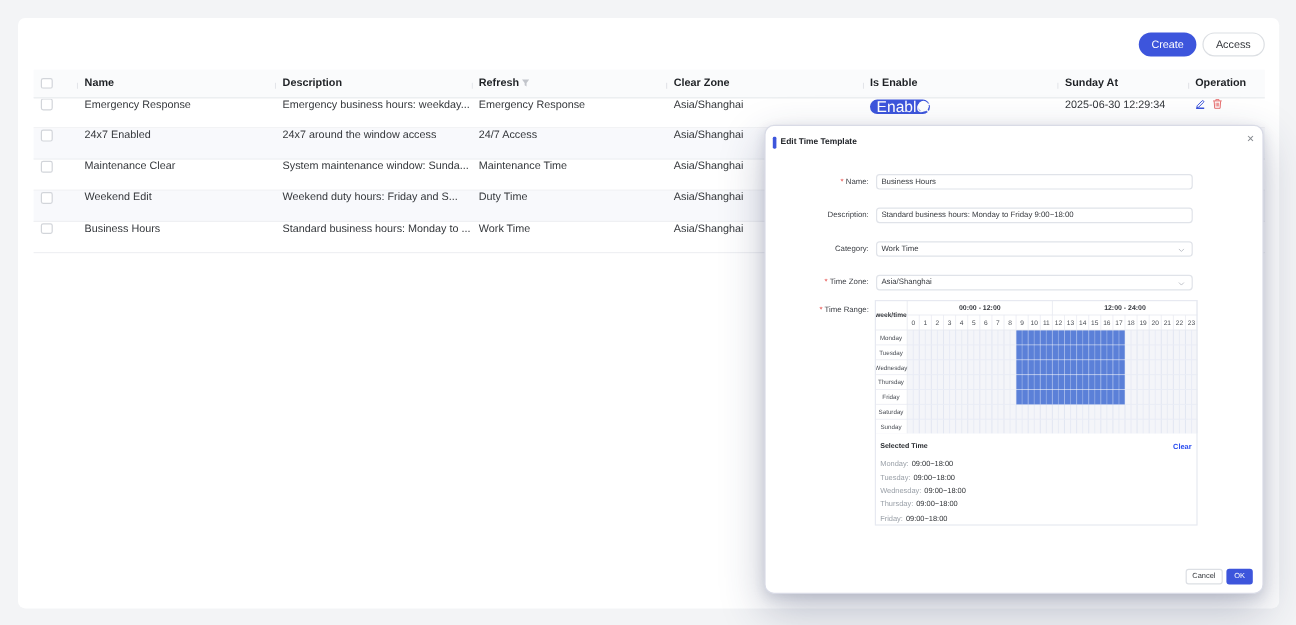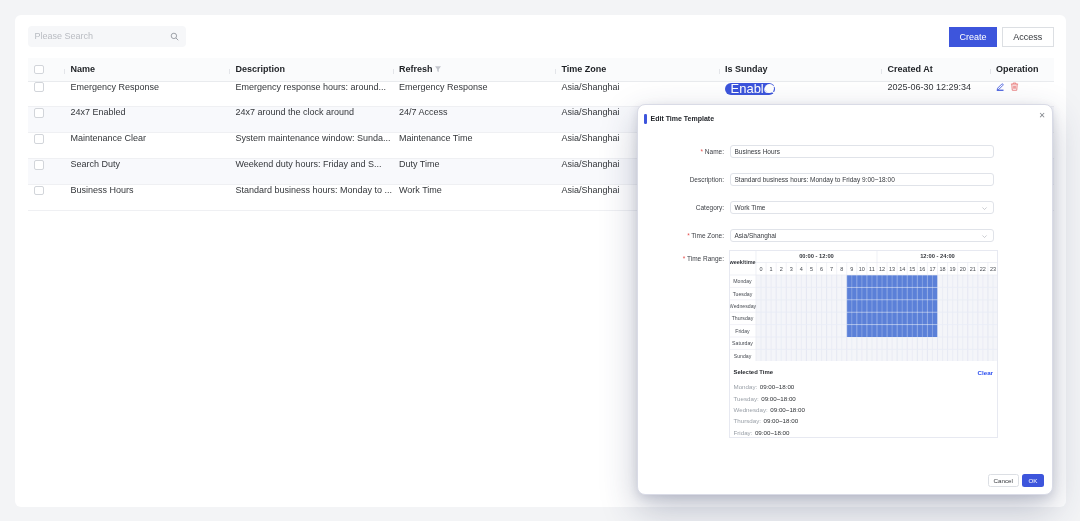--- a/index.html
+++ b/index.html
@@ -1,20 +1,20 @@
 <!DOCTYPE html>
 <html><head><meta charset="utf-8">
 <style>
 * { margin:0; padding:0; box-sizing:border-box; }
 html,body { width:1080px; height:521px; background:#f3f4f6; font-family:"Liberation Sans",sans-serif; overflow:hidden; }
 .page { position:relative; width:1080px; height:521px; }
 .card { position:absolute; left:15px; top:15px; width:1050.5px; height:492px; background:#fff; border-radius:6px; }
 .search { position:absolute; left:12.5px; top:11px; width:158px; height:21px; background:#f6f7f9; border-radius:4px; font-size:9px; color:#b9bcc2; line-height:21px; padding-left:7px; }
 .search svg { position:absolute; right:7px; top:6px; }
-.btn { position:absolute; top:12px; height:20px; border-radius:0; font-size:9px; text-align:center; line-height:20px; }
+.btn { position:absolute; top:12px; height:20px; border-radius:10px; font-size:9px; text-align:center; line-height:20px; }
 .btn.create { left:934px; width:48px; background:#3d55dc; color:#fff; }
 .btn.refresh { left:987px; width:51.5px; background:#fff; border:1px solid #dcdfe3; color:#33363b; line-height:18px; }
 .table { position:absolute; left:12.5px; top:43px; width:1026px; font-size:9px; color:#34373b; }
 .th { display:flex; height:23.5px; background:#fafbfc; align-items:center; color:#1e2125; border-bottom:1px solid #e9ebee; position:relative; }
 .th .td { position:relative; }
 .th .td + .td:before { content:""; position:absolute; left:0; top:5px; height:12px; width:1px; background:#e3e5e9; }
 .tr { display:flex; height:25.9px; border-bottom:1px solid #eff0f3; }
 .tr.stripe { background:#f8f9fc; }
 .td { padding-left:6.5px; white-space:nowrap; overflow:hidden; flex:none; }
 .cb { display:inline-block; width:9.5px; height:9.5px; border:1px solid #d2d5da; border-radius:2px; background:#fff; vertical-align:middle; }
@@ -39,63 +39,59 @@
 .sl1 { color:#9aa0a8; }
 .sl2 { color:#2e3135; margin-left:2.5px; }
 .wborder { position:absolute; left:0; top:0; width:269.5px; height:188px; border:1px solid #e7e9f1; pointer-events:none; }
 .mbtn { position:absolute; top:368.5px; height:13px; border-radius:2.5px; font-size:6.2px; text-align:center; }
 .mbtn.cancel { left:349.5px; width:31.5px; border:1px solid #dcdfe4; color:#34373c; background:#fff; line-height:11px; }
 .mbtn.ok { left:384px; width:22px; background:#3d55dc; color:#fff; line-height:13px; }
 </style></head>
 <body>
 <div class="page">
   <div class="card">
-    <div class="search">Please Search<svg width="9" height="9" viewBox="0 0 12 12" fill="none">
-          <circle cx="5.2" cy="5.2" r="3.6" stroke="#8a8f96" stroke-width="1.1"></circle>
-          <path d="M8 8 L11 11" stroke="#8a8f96" stroke-width="1.1"></path>
-        </svg></div>
     <div class="btn create">Create</div>
     <div class="btn refresh">Access</div>
     <div class="table">
       <div class="th">
           <div class="td" style="width:36.5px"><span class="cb"></span></div>
           <div class="td" style="width:165px"><b>Name</b></div>
           <div class="td" style="width:163.5px"><b>Description</b></div>
           <div class="td" style="width:162.5px"><b>Refresh</b><span style="margin-left:1.5px;position:relative;top:1px"><svg width="8" height="8" viewBox="0 0 12 12">
                 <path d="M1.5 2 H10.5 L7.2 6.2 V10.5 L4.8 9.2 V6.2 Z" fill="#c2c5cb"></path>
               </svg></span></div>
-          <div class="td" style="width:163.5px"><b>Time Zone</b></div>
-          <div class="td" style="width:162.5px"><b>Is Sunday</b></div>
-          <div class="td" style="width:108.5px"><b>Created At</b></div>
+          <div class="td" style="width:163.5px"><b>Clear Zone</b></div>
+          <div class="td" style="width:162.5px"><b>Is Enable</b></div>
+          <div class="td" style="width:108.5px"><b>Sunday At</b></div>
           <div class="td" style="width:64.0px"><b>Operation</b></div>
         </div>
 <div class="tr">
           <div class="td" style="width:36.5px"><span class="cb"></span></div>
           <div class="td" style="width:165px">Emergency Response</div>
-          <div class="td" style="width:163.5px">Emergency response hours: around...</div>
+          <div class="td" style="width:163.5px">Emergency business hours: weekday...</div>
           <div class="td" style="width:162.5px">Emergency Response</div>
           <div class="td" style="width:163.5px">Asia/Shanghai</div>
           <div class="td" style="width:162.5px"><span class="toggle"><span class="tgt">Enabled</span><span class="knob"></span></span></div>
           <div class="td" style="width:108.5px">2025-06-30 12:29:34</div>
           <div class="td" style="width:64.0px"><span class="opic"><svg width="9" height="9" viewBox="0 0 12 12" fill="none">
                 <path d="M2.2 8.2 L7.6 2.8 a1.1 1.1 0 0 1 1.6 1.6 L3.8 9.8 L1.8 10.2 Z" stroke="#3d55dc" stroke-width="1.1" stroke-linejoin="round"></path>
                 <path d="M1 11 H10 " stroke="#3d55dc" stroke-width="1.6"></path>
               </svg></span><span class="opic" style="margin-left:5px"><svg width="9" height="9" viewBox="0 0 12 12" fill="none">
                 <path d="M1.2 2.8 H10.8" stroke="#e76e6e" stroke-width="1.1"></path>
                 <path d="M4.2 2.6 V1.4 H7.8 V2.6" stroke="#e76e6e" stroke-width="1.1"></path>
                 <path d="M2.4 3 L3 11 H9 L9.6 3" stroke="#e76e6e" stroke-width="1.1"></path>
                 <path d="M4.6 4.8 V9" stroke="#e76e6e" stroke-width="0.9"></path>
                 <path d="M6 4.8 V9" stroke="#e76e6e" stroke-width="0.9"></path>
                 <path d="M7.4 4.8 V9" stroke="#e76e6e" stroke-width="0.9"></path>
               </svg></span></div>
         </div>
 <div class="tr stripe">
           <div class="td" style="width:36.5px"><span class="cb"></span></div>
           <div class="td" style="width:165px">24x7 Enabled</div>
-          <div class="td" style="width:163.5px">24x7 around the clock around</div>
+          <div class="td" style="width:163.5px">24x7 around the window access</div>
           <div class="td" style="width:162.5px">24/7 Access</div>
           <div class="td" style="width:163.5px">Asia/Shanghai</div>
           <div class="td" style="width:162.5px"><span class="toggle"><span class="tgt">Enabled</span><span class="knob"></span></span></div>
           <div class="td" style="width:108.5px">2025-06-30 12:29:34</div>
           <div class="td" style="width:64.0px"><span class="opic"><svg width="9" height="9" viewBox="0 0 12 12" fill="none">
                 <path d="M2.2 8.2 L7.6 2.8 a1.1 1.1 0 0 1 1.6 1.6 L3.8 9.8 L1.8 10.2 Z" stroke="#3d55dc" stroke-width="1.1" stroke-linejoin="round"></path>
                 <path d="M1 11 H10 " stroke="#3d55dc" stroke-width="1.6"></path>
               </svg></span><span class="opic" style="margin-left:5px"><svg width="9" height="9" viewBox="0 0 12 12" fill="none">
                 <path d="M1.2 2.8 H10.8" stroke="#e76e6e" stroke-width="1.1"></path>
                 <path d="M4.2 2.6 V1.4 H7.8 V2.6" stroke="#e76e6e" stroke-width="1.1"></path>
@@ -120,21 +116,21 @@
                 <path d="M1.2 2.8 H10.8" stroke="#e76e6e" stroke-width="1.1"></path>
                 <path d="M4.2 2.6 V1.4 H7.8 V2.6" stroke="#e76e6e" stroke-width="1.1"></path>
                 <path d="M2.4 3 L3 11 H9 L9.6 3" stroke="#e76e6e" stroke-width="1.1"></path>
                 <path d="M4.6 4.8 V9" stroke="#e76e6e" stroke-width="0.9"></path>
                 <path d="M6 4.8 V9" stroke="#e76e6e" stroke-width="0.9"></path>
                 <path d="M7.4 4.8 V9" stroke="#e76e6e" stroke-width="0.9"></path>
               </svg></span></div>
         </div>
 <div class="tr stripe">
           <div class="td" style="width:36.5px"><span class="cb"></span></div>
-          <div class="td" style="width:165px">Search Duty</div>
+          <div class="td" style="width:165px">Weekend Edit</div>
           <div class="td" style="width:163.5px">Weekend duty hours: Friday and S...</div>
           <div class="td" style="width:162.5px">Duty Time</div>
           <div class="td" style="width:163.5px">Asia/Shanghai</div>
           <div class="td" style="width:162.5px"><span class="toggle"><span class="tgt">Enabled</span><span class="knob"></span></span></div>
           <div class="td" style="width:108.5px">2025-06-30 12:29:34</div>
           <div class="td" style="width:64.0px"><span class="opic"><svg width="9" height="9" viewBox="0 0 12 12" fill="none">
                 <path d="M2.2 8.2 L7.6 2.8 a1.1 1.1 0 0 1 1.6 1.6 L3.8 9.8 L1.8 10.2 Z" stroke="#3d55dc" stroke-width="1.1" stroke-linejoin="round"></path>
                 <path d="M1 11 H10 " stroke="#3d55dc" stroke-width="1.6"></path>
               </svg></span><span class="opic" style="margin-left:5px"><svg width="9" height="9" viewBox="0 0 12 12" fill="none">
                 <path d="M1.2 2.8 H10.8" stroke="#e76e6e" stroke-width="1.1"></path>

